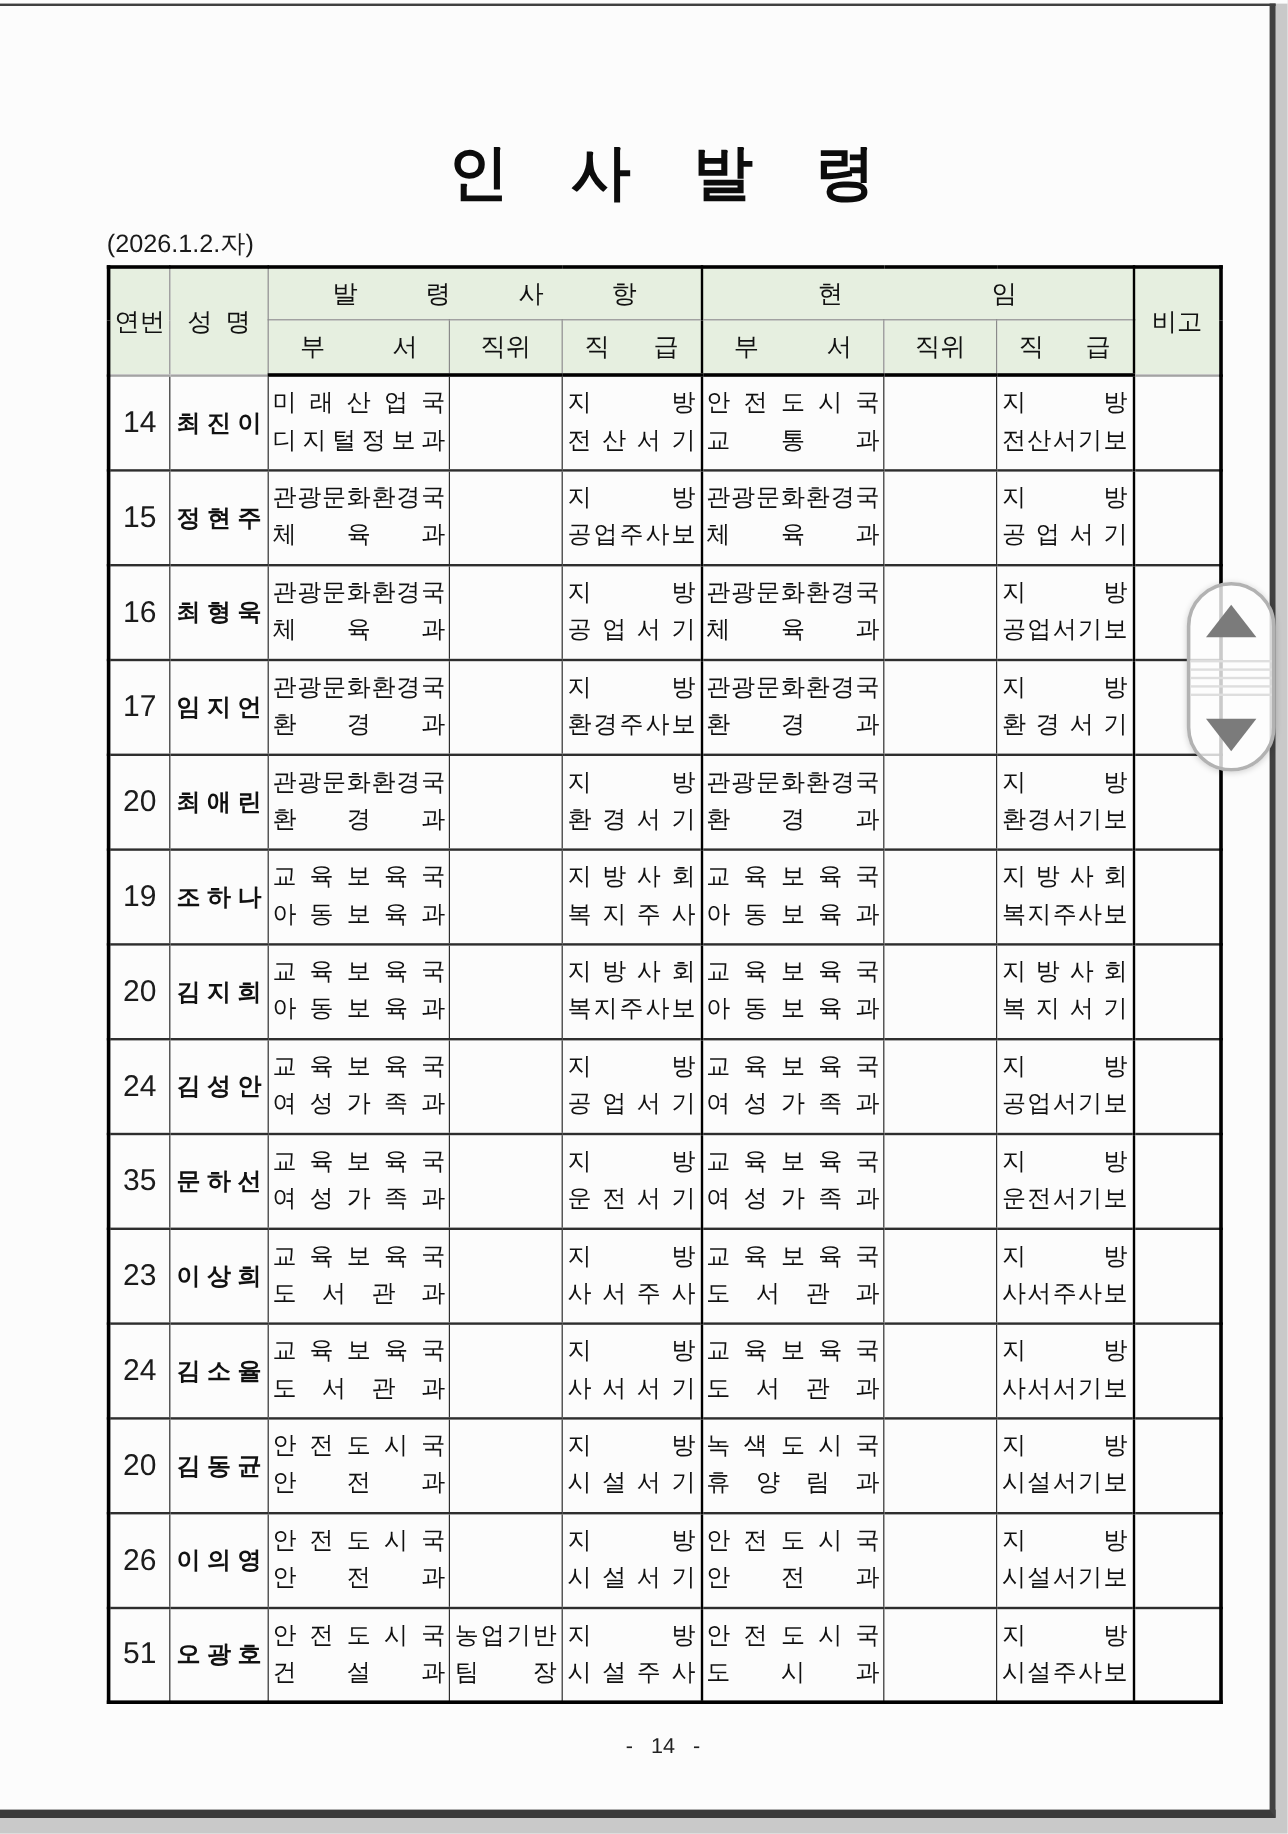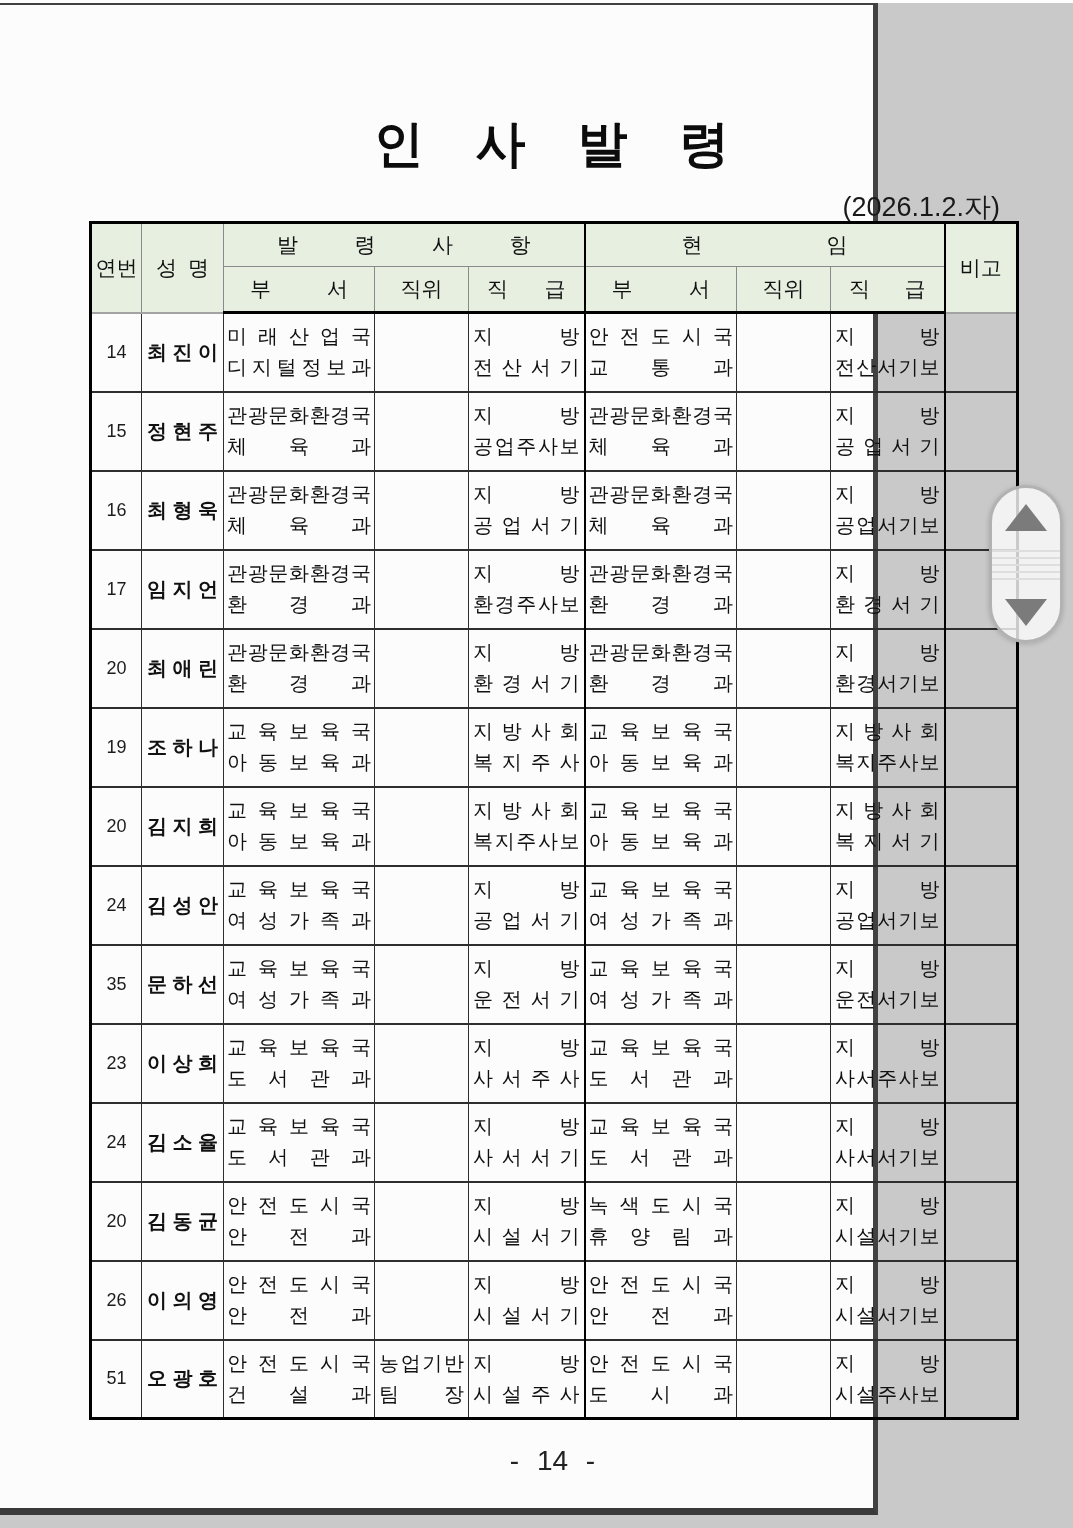--- a/index.html
+++ b/index.html
@@ -7,39 +7,39 @@
   body {
     background:#c9c9c9;
     font-family:"Liberation Sans", sans-serif;
     color:#111;
     position:relative;
     overflow:hidden;
   }
   .top-strip { position:absolute; left:0; top:0; width:1073px; height:3px; background:#fdfdfd; }
   .page {
     position:absolute; left:0; top:3px;
-    width:878px; height:1512px;
+    width:1063px; height:1512px;
     background:#fcfcfc;
     border-top:2px solid #414141;
     border-right:5px solid #414141;
     border-bottom:7px solid #3a3a3a;
   }
 
   .title {
     position:absolute; left:89px; top:106px; width:927px;
     text-align:center;
     font-size:50px; font-weight:700; color:#0c0c0c;
     word-spacing:34px;
     letter-spacing:2px;
     white-space:nowrap;
   }
   .date {
-    position:absolute; left:73px; top:184px; width:927px;
-    text-align:right;
-    font-size:27px; color:#1a1a1a;
+    position:absolute; left:89px; top:184px; width:927px;
+    text-align:left;
+    font-size:21px; color:#1a1a1a;
   }
 
   .tablewrap { position:absolute; left:89px; top:216px; }
   table {
     border-collapse:collapse; table-layout:fixed;
     width:927px;
     border:3px solid #000;
   }
   th, td { overflow:hidden; }
   thead th {
@@ -56,41 +56,41 @@
 
   tbody td {
     border:1px solid #2e2e2e;
     border-top:2px solid #2e2e2e;
     height:79px;
     vertical-align:middle;
     font-size:20px;
   }
   .sec { border-left:2px solid #000 !important; }
 
-  .c-seq { text-align:center; font-size:18px; color:#1c1c1c; }
+  .c-seq { text-align:center; font-size:25px; color:#1c1c1c; }
   .namewrap { font-weight:700; padding:0 5px; }
 
   [data-chars] { display:flex; justify-content:space-between; width:100%; }
   .hpad-name    { padding:0 14px; }
   .hpad-appoint { padding:0 53px; }
   .hpad-current { padding:0 96px; }
   .hpad-dept    { padding:0 26px; }
   .hpad-rank    { padding:0 18px; }
 
   .cellwrap {
     display:flex; flex-direction:column; justify-content:center;
     gap:4px; width:100%; line-height:27px;
   }
   .c-dept .cellwrap { padding:0 3px; }
   .c-pos  .cellwrap { padding:0 4px; }
   .c-rank .cellwrap { padding:0 4px; }
 
   .footer {
     position:absolute; left:89px; top:1440px; width:927px;
-    text-align:center; font-size:28px; color:#222;
+    text-align:center; font-size:18px; color:#222;
     word-spacing:10px;
   }
 
   .scroll-widget {
     position:absolute; left:989px; top:480px;
     width:74px; height:158px;
     border:3px solid #b2b2b2;
     border-radius:37px;
     background:rgba(252,252,252,0.8);
     box-shadow:0 1px 5px rgba(0,0,0,0.18);

